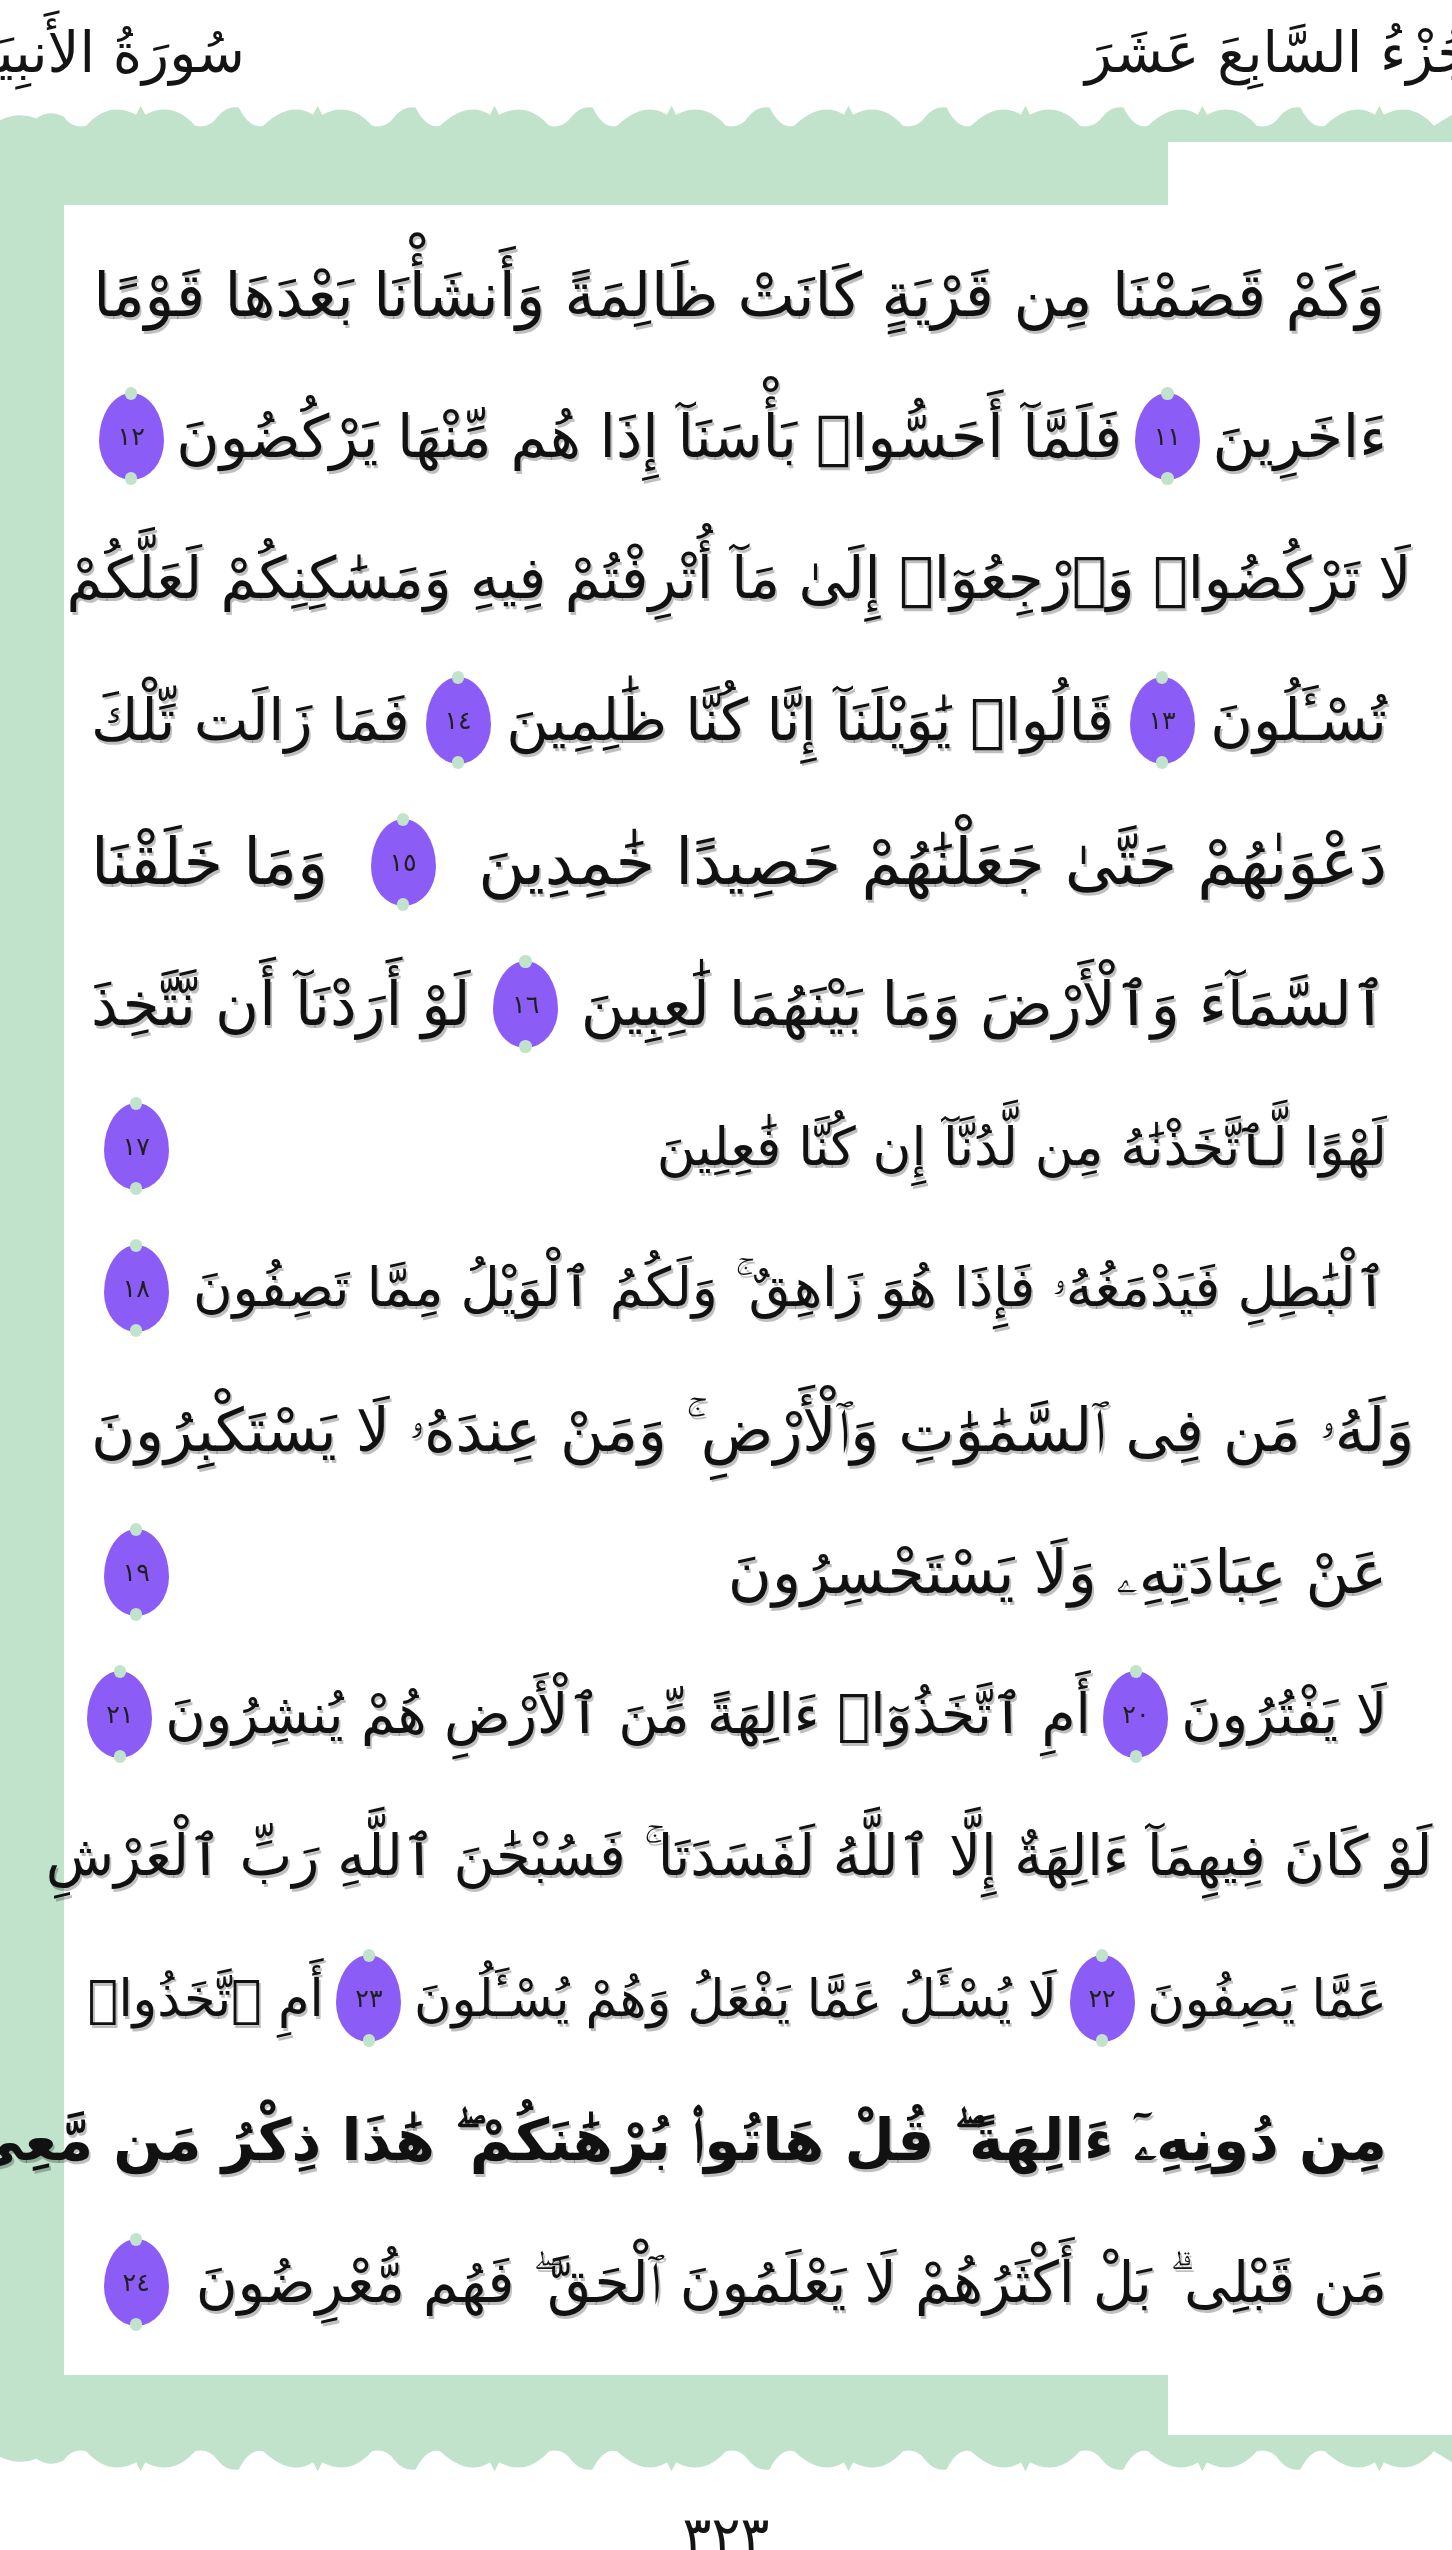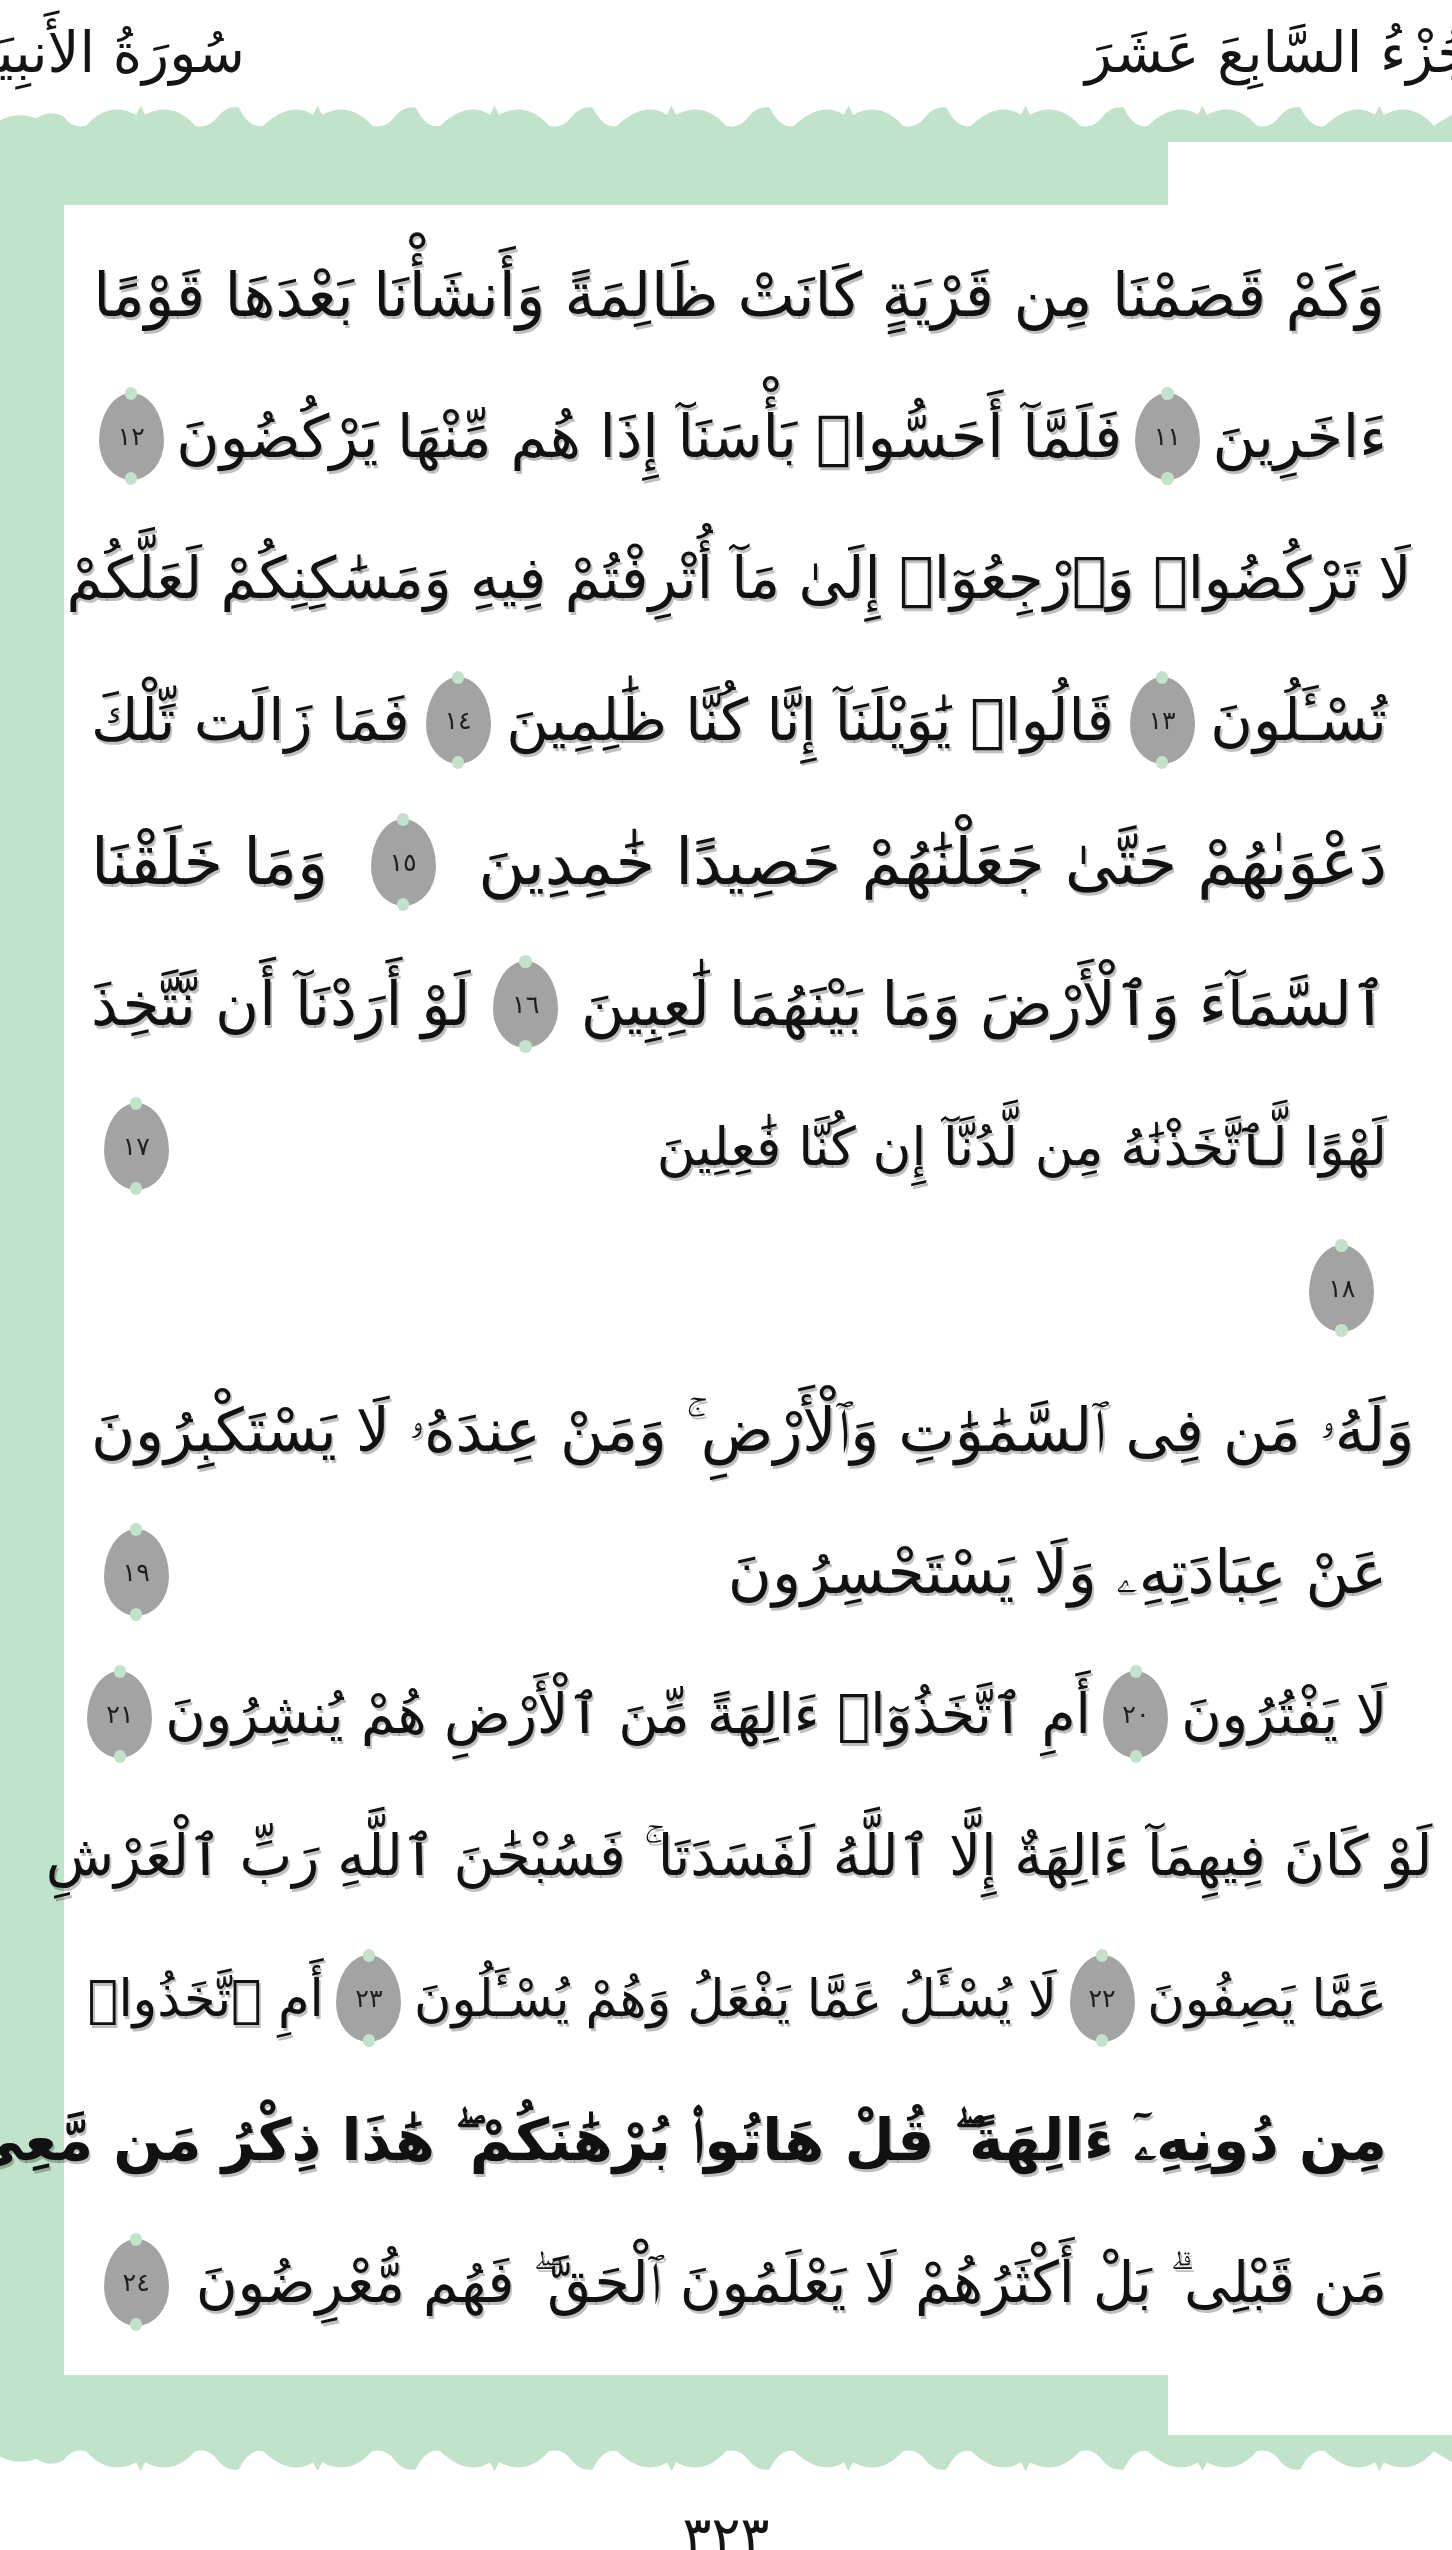--- a/index.html
+++ b/index.html
@@ -86,21 +86,21 @@
   }
   .line .seg {
     display: inline-block;
   }
   .ayah-marker {
     display: inline-flex;
     align-items: center;
     justify-content: center;
     width: 65px;
     height: 87px;
-    background: #a3a3a3;
+    background: #8b5cf6;
     border-radius: 50% 50% 50% 50% / 55% 55% 45% 45%;
     font-size: 25.4px;
     color: #1f1f1f;
     text-shadow: none;
     position: relative;
     flex: 0 0 auto;
     margin: 0 12.7px;
   }
   .ayah-marker::before, .ayah-marker::after {
     content: "";
@@ -178,20 +178,21 @@
         <span class="ayah-marker">١٦</span>
         <span class="seg">لَوْ أَرَدْنَآ أَن نَّتَّخِذَ</span>
       </div>
 
       <div class="line" style="flex-direction: row; font-size: 53px;">
         <span class="seg">لَهْوًا لَّٱتَّخَذْنَٰهُ مِن لَّدُنَّآ إِن كُنَّا فَٰعِلِينَ</span>
         <span class="ayah-marker">١٧</span>
       </div>
 
       <div class="line" style="flex-direction: row; font-size: 54px;">
+        <span class="seg">ٱلْبَٰطِلِ فَيَدْمَغُهُۥ فَإِذَا هُوَ زَاهِقٌ ۚ وَلَكُمُ ٱلْوَيْلُ مِمَّا تَصِفُونَ</span>
         <span class="ayah-marker">١٨</span>
       </div>
 
       <div class="line" style="flex-direction: row; justify-content: flex-end; font-size: 60px;">
         <span class="seg">وَلَهُۥ مَن فِى ٱلسَّمَٰوَٰتِ وَٱلْأَرْضِ ۚ وَمَنْ عِندَهُۥ لَا يَسْتَكْبِرُونَ</span>
       </div>
 
       <div class="line" style="flex-direction: row; font-size: 60px;">
         <span class="seg">عَنْ عِبَادَتِهِۦ وَلَا يَسْتَحْسِرُونَ</span>
         <span class="ayah-marker">١٩</span>

